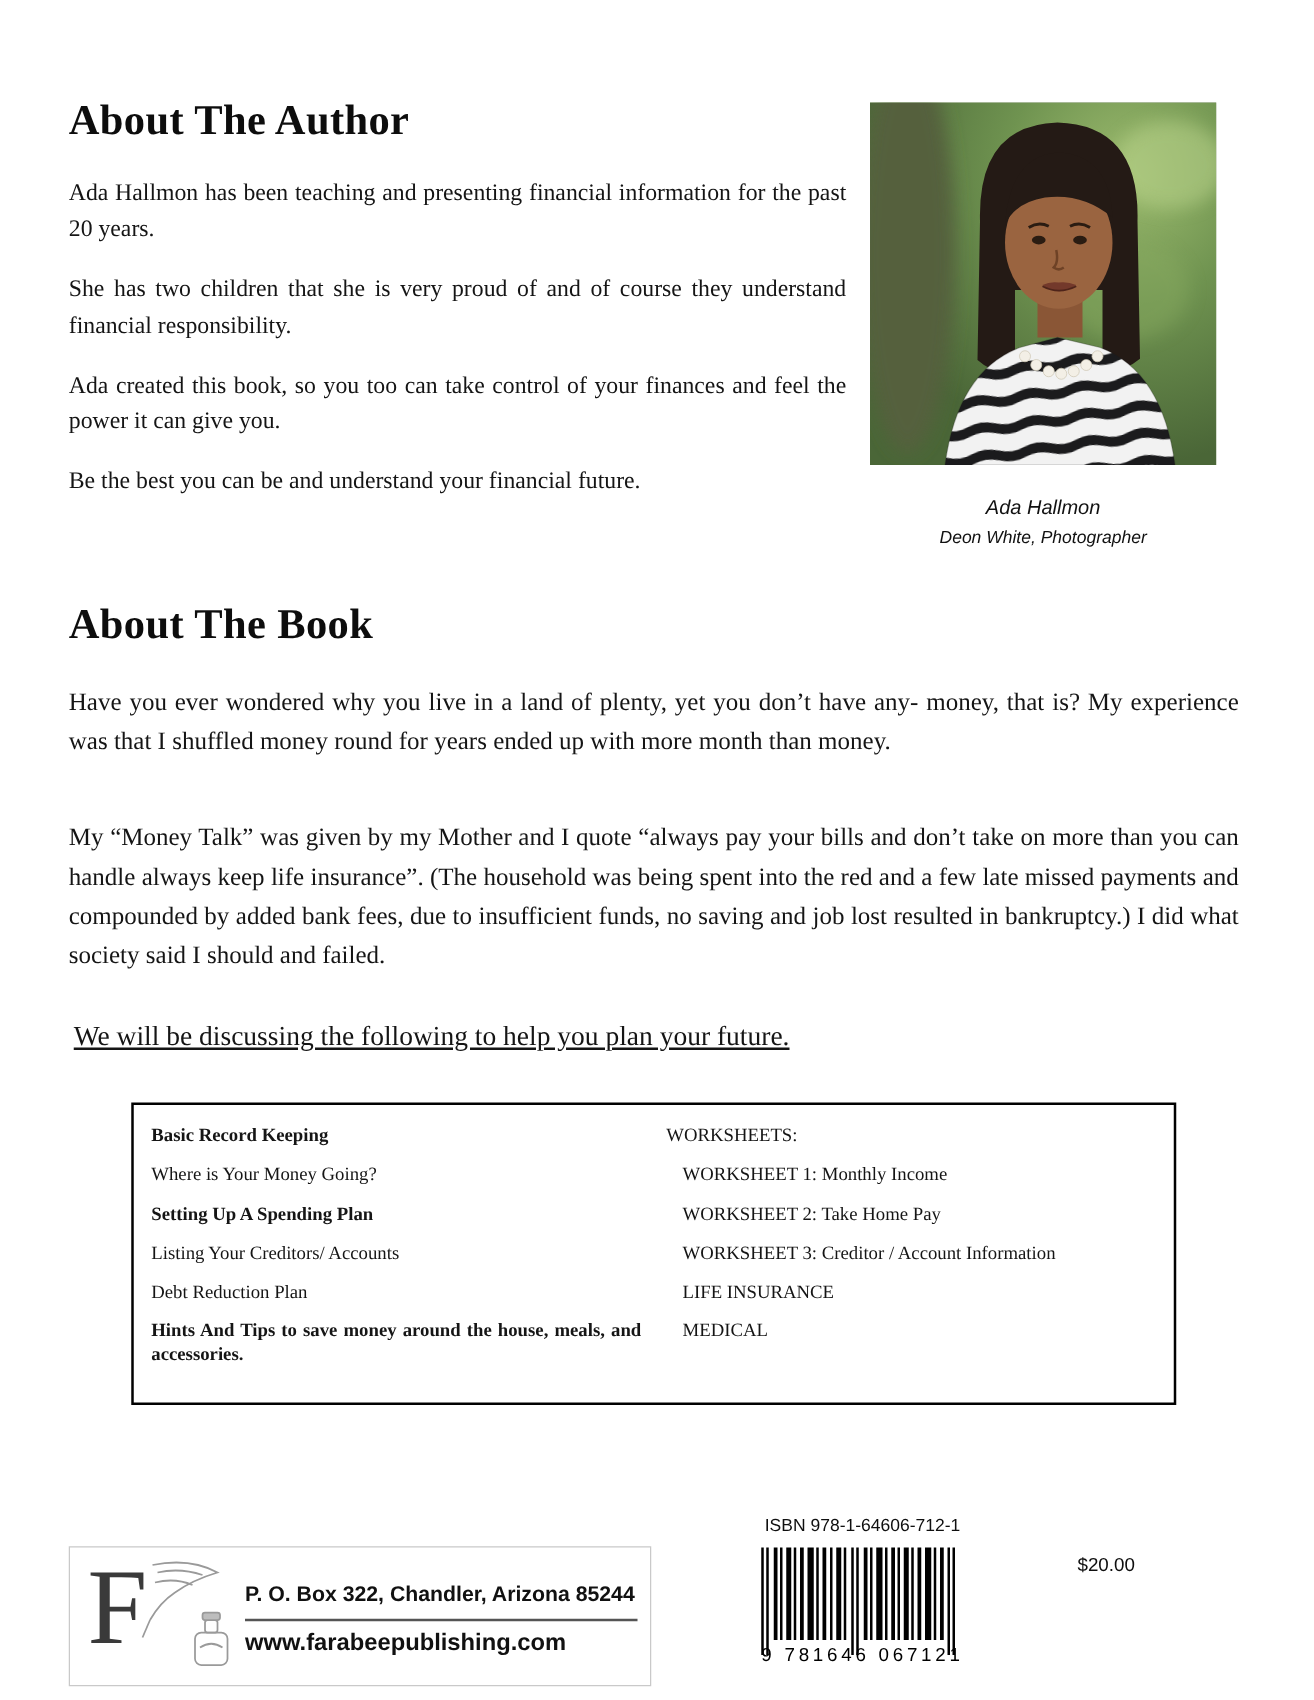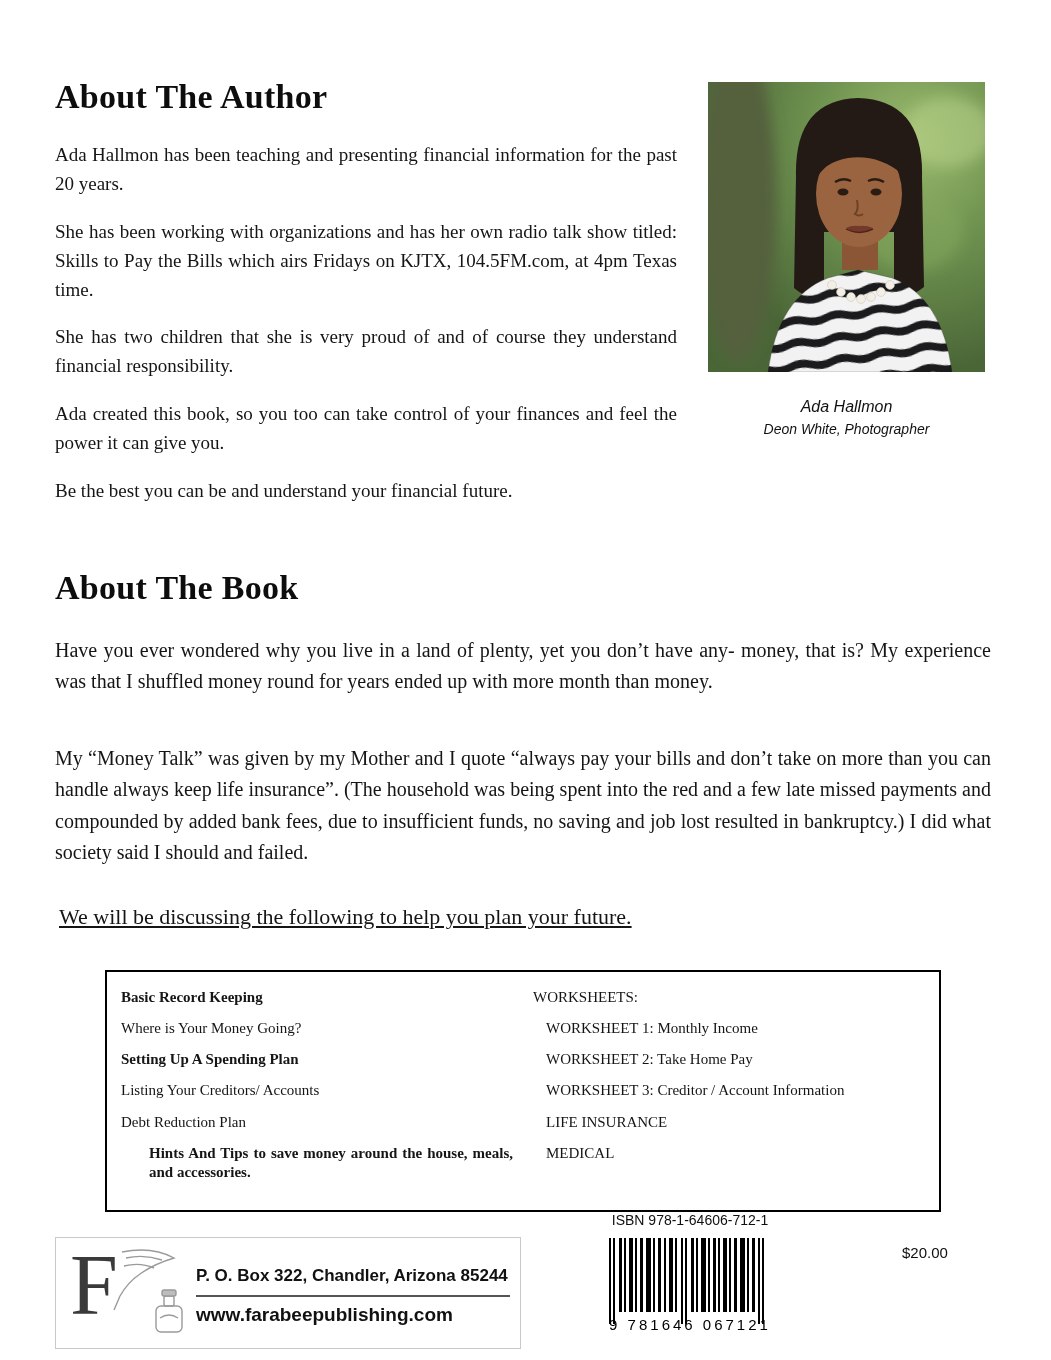--- a/index.html
+++ b/index.html
@@ -13,21 +13,21 @@
   .author-row { display:flex; padding:78px 50px 0 55px; }
   .author-text { width:622px; flex:0 0 622px; }
   .section-heading {
     font-size:34px; font-weight:600; letter-spacing:0.3px;
     margin-bottom:25px; color:#0d0d0d;
   }
   .author-text p {
     font-size:19px; line-height:1.52; text-align:justify; margin-bottom:19px;
   }
   .author-text p.no-just { text-align:left; }
-  .author-photo { margin-left:31px; width:277px; flex:0 0 277px; margin-top:4px; }
+  .author-photo { margin-left:19px; width:277px; flex:0 0 277px; margin-top:4px; }
   .photo-frame { width:277px; height:290px; overflow:hidden; background:#5f7d44; }
   .photo-frame svg { display:block; }
   .photo-caption { margin-top:26px; text-align:center; font-family:"Liberation Sans", sans-serif; font-style:italic; }
   .cap-name { font-size:16px; color:#111; }
   .cap-credit { font-size:14px; margin-top:5px; color:#111; }
   
   .book-section { padding:44px 60px 0 55px; }
   .book-section .section-heading { margin-bottom:28px; }
   .book-p { font-size:20px; line-height:1.56; text-align:justify; margin-bottom:36px; }
   .book-p.gap { margin-bottom:46px; }
@@ -48,21 +48,21 @@
     font-family:"Liberation Sans", sans-serif; font-size:14px; color:#0f0f0f;
   }
   .barcode { position:absolute; top:1236px; left:602px; width:176px; background:#fff; text-align:center; }
   .barcode svg { display:block; margin:0 auto; }
   .barcode-digits {
     font-family:"Liberation Sans", sans-serif; font-size:15px; letter-spacing:3px;
     margin-top:-12px; color:#000; white-space:nowrap;
   }
   .price {
     position:absolute; top:1244px; left:862px;
-    font-family:"Liberation Sans", sans-serif; font-size:15px; color:#0f0f0f;margin-left:40px;
+    font-family:"Liberation Sans", sans-serif; font-size:15px; color:#0f0f0f;
   }
   .publisher {
     position:absolute; top:1237px; left:55px; width:466px; height:112px;
     border:1px solid #c9c9c9; display:flex; align-items:center;
     padding:4px 10px 4px 6px; background:#fff;
   }
   .logo-art { width:128px; height:102px; position:relative; flex:0 0 128px; }
   .logo-f {
     position:absolute; left:8px; top:-4px; font-family:"Liberation Serif", serif;
     font-size:86px; line-height:1.1; color:#3a3a3a;
@@ -76,21 +76,20 @@
 </style>
 </head>
 <body>
 
 <div class="page">
 
   <section class="author-row">
     <div class="author-text">
       <h1 class="section-heading">About The Author</h1>
       <p>Ada Hallmon has been teaching and presenting financial information for the past 20 years.</p>
-      <p>She has been working with organizations and has her own radio talk show titled: Skills to Pay the Bills which airs Fridays on KJTX, 104.5FM.com, at 4pm Texas time.</p>
       <p>She has two children that she is very proud of and of course they understand financial responsibility.</p>
       <p>Ada created this book, so you too can take control of your finances and feel the power it can give you.</p>
       <p class="no-just">Be the best you can be and understand your financial future.</p>
     </div>
 
     <figure class="author-photo">
       <div class="photo-frame">
         <svg width="277" height="290" viewBox="0 0 277 290" xmlns="http://www.w3.org/2000/svg">
           <defs>
             <radialGradient id="bg1" cx="75%" cy="20%" r="80%">
@@ -153,21 +152,21 @@
     <p class="book-intro">We will be discussing the following to help you plan your future.</p>
   </section>
 
   <div class="topics-table">
     <div class="t-left">
       <div class="t-item bold">Basic Record Keeping</div>
       <div class="t-item">Where is Your Money Going?</div>
       <div class="t-item bold">Setting Up A Spending Plan</div>
       <div class="t-item">Listing Your Creditors/ Accounts</div>
       <div class="t-item">Debt Reduction Plan</div>
-      <div class="t-item bold" style="text-align:justify;margin-left:28px;">Hints And Tips to save money around the house, meals, and accessories.</div>
+      <div class="t-item bold" style="text-align:justify;">Hints And Tips to save money around the house, meals, and accessories.</div>
     </div>
     <div class="t-right">
       <div class="t-item">WORKSHEETS:</div>
       <div class="t-item indent">WORKSHEET 1: Monthly Income</div>
       <div class="t-item indent">WORKSHEET 2: Take Home Pay</div>
       <div class="t-item indent">WORKSHEET 3: Creditor / Account Information</div>
       <div class="t-item indent">LIFE INSURANCE</div>
       <div class="t-item indent">MEDICAL</div>
     </div>
   </div>

